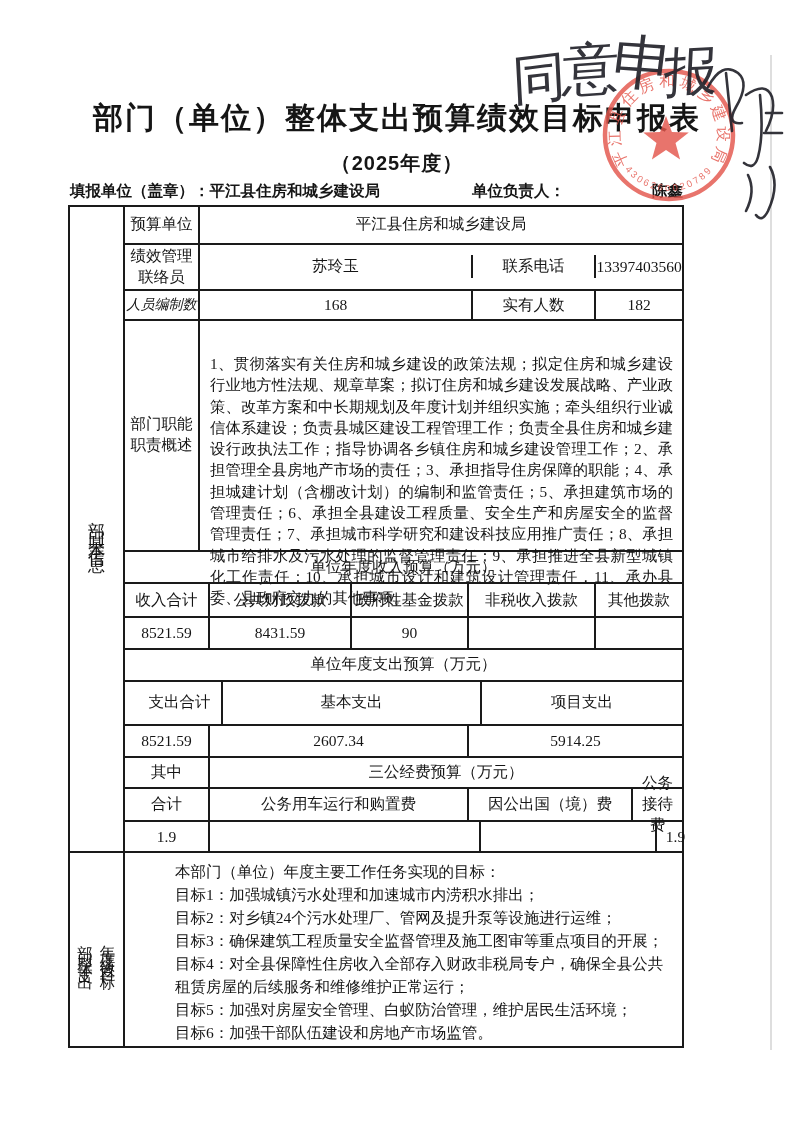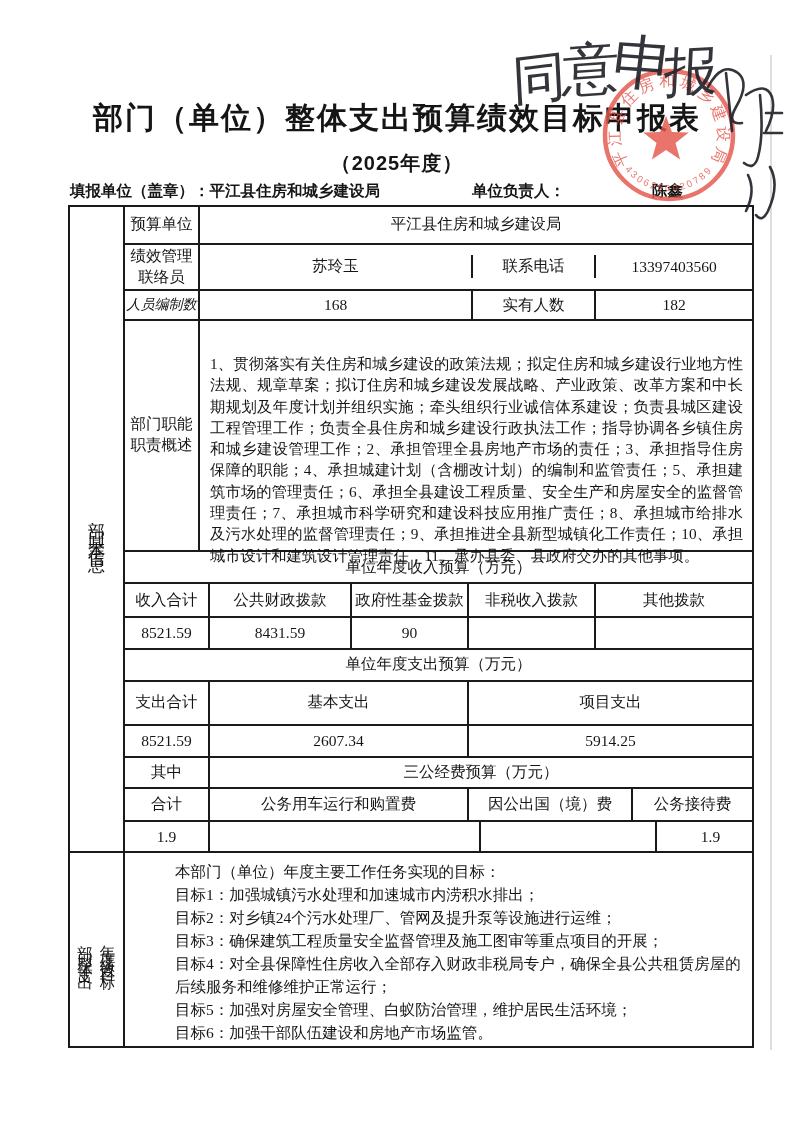--- a/index.html
+++ b/index.html
@@ -8,21 +8,21 @@
   .abs{position:absolute;}
   
   .doc-title{top:98px;left:0;width:100%;text-align:center;
              font-family:"Liberation Sans",sans-serif;font-weight:700;
              font-size:30px;letter-spacing:2px;}
   .doc-subtitle{top:150px;left:0;width:100%;text-align:center;
              font-family:"Liberation Sans",sans-serif;font-weight:700;
              font-size:20px;letter-spacing:1px;}
   .fill-line{top:181px;font-family:"Liberation Sans",sans-serif;font-weight:700;font-size:15.5px;}
   
-  .tbl{left:68px;top:205px;width:686px;height:843px;border:2px solid #1a1a1a;box-sizing:border-box;
+  .tbl{left:68px;top:205px;width:616px;height:843px;border:2px solid #1a1a1a;box-sizing:border-box;
        font-size:15.5px;}
   .sec{display:flex;box-sizing:border-box;}
   .secA{height:646px;border-bottom:2px solid #1a1a1a;}
   .secB{height:193px;gap:40px;}
   .side{width:55px;min-width:55px;border-right:2px solid #1a1a1a;display:flex;
         align-items:center;justify-content:center;box-sizing:border-box;}
   .vtext{writing-mode:vertical-rl;text-orientation:upright;letter-spacing:7px;font-size:17px;line-height:1;}
   .vtext2{writing-mode:vertical-rl;text-orientation:upright;letter-spacing:6px;font-size:15.5px;line-height:1;}
   .sideB-wrap{display:flex;gap:7px;}
   .body{flex:1;display:flex;flex-direction:column;min-width:0;}
@@ -31,21 +31,21 @@
   .c{border-right:2px solid #1a1a1a;box-sizing:border-box;display:flex;align-items:center;
      justify-content:center;text-align:center;padding:1px 3px;min-width:0;}
   .c:last-child{border-right:none;}
   .fill{flex:1;}
   .w75{width:75px;min-width:75px;} .w85{width:85px;min-width:85px;}
   .w273{width:273px;min-width:273px;} .w123{width:123px;min-width:123px;}
   .w142{width:142px;min-width:142px;} .w117{width:117px;min-width:117px;text-align:center;}
   .w127{width:127px;min-width:127px;} .w259{width:259px;min-width:259px;}
   .w164{width:164px;min-width:164px;}
   .h38{height:38px;} .h47{height:47px;align-items:center;} .h30{height:30px;} .h233{height:233px;}
-  .h33{height:33px;} .h34{height:34px;} .h32{height:32px;} .h45{height:45px;}
+  .h33{height:33px;} .h34{height:34px;} .h32{height:32px;} .h45{height:45px;padding-left:13px;}
   .h31{height:31px;} .h29{height:29px;gap:12px;}
   .nowrap{white-space:nowrap;font-size:14px;font-style:italic;}
   .duty-cell{align-items:flex-start;justify-content:flex-start;margin-top:28px;}
   .duty-text{display:block;text-align:justify;padding:3px 6px 0 7px;font-size:15.3px;line-height:21.3px;}
   .goals{flex:1;padding:7px 10px 0 10px;font-size:15.5px;line-height:23px;box-sizing:border-box;}
   
   .seal{left:594px;top:60px;width:150px;height:150px;opacity:.82;}
   .seal text{font-family:"Liberation Sans",sans-serif;}
   
   .hw{color:#23232b;font-family:"Liberation Serif",serif;opacity:.92;}

